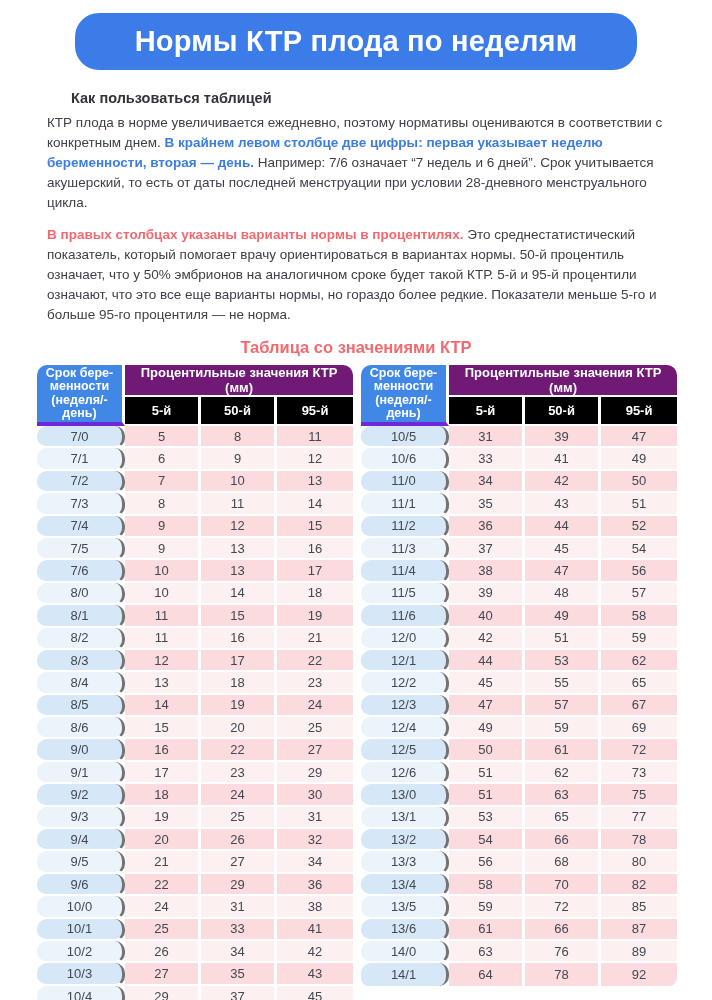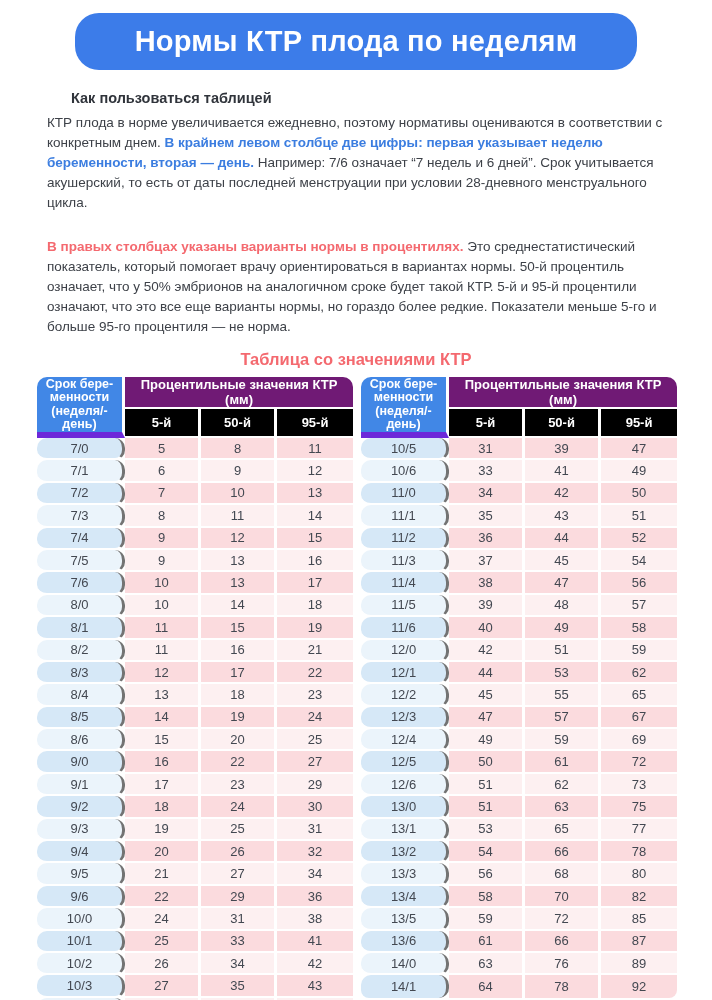--- a/index.html
+++ b/index.html
@@ -21,38 +21,38 @@
     border-radius:24px;
     display:flex; align-items:center; justify-content:center;
   }
   .banner h1 {
     color:#ffffff; font-size:29px; font-weight:bold; letter-spacing:.2px;
   }
   
   .content { padding:0 47px; }
   .howto-heading { margin-top:20px; font-size:14.5px; font-weight:bold; color:#30343b;margin-left:24px; }
   .para { margin-top:7px; font-size:13.5px; line-height:20px; color:#3d4148; }
-  .para + .para { margin-top:24px; }
+  .para + .para { margin-top:12px; }
   .blue-bold { color:#3b7de0; font-weight:bold; }
   .red-bold  { color:#f4696f; font-weight:bold; }
   
   .table-title {
     margin-top:13px; text-align:center;
     color:#f4696f; font-size:16.5px; font-weight:bold;
   }
   .tables { display:flex; gap:8px; padding:0 37px; margin-top:8px; }
   table.ktr { border-collapse:separate; border-spacing:0; table-layout:fixed; width:316px; align-self:flex-start; }
   col.w-term { width:88px; }
   col.w-val  { width:76px; }
   th, td { text-align:center; vertical-align:middle; }
   .th-term {
     background:#4187e6; color:#fff;
     font-size:12.5px; font-weight:bold; line-height:13.5px;
     white-space:pre-line;
-    border-right:3px solid #fff; border-bottom:6px solid #6d28d9;
+    border-right:3px solid #fff; border-bottom:4px solid #6d28d9;
     border-top-left-radius:10px;
     height:57px;
   }
   .th-pct {
     background:#701a75; color:#fff;
     font-size:13px; font-weight:bold;
     border-bottom:2px solid #fff;
     border-top-right-radius:10px;
     height:28px;
   }

